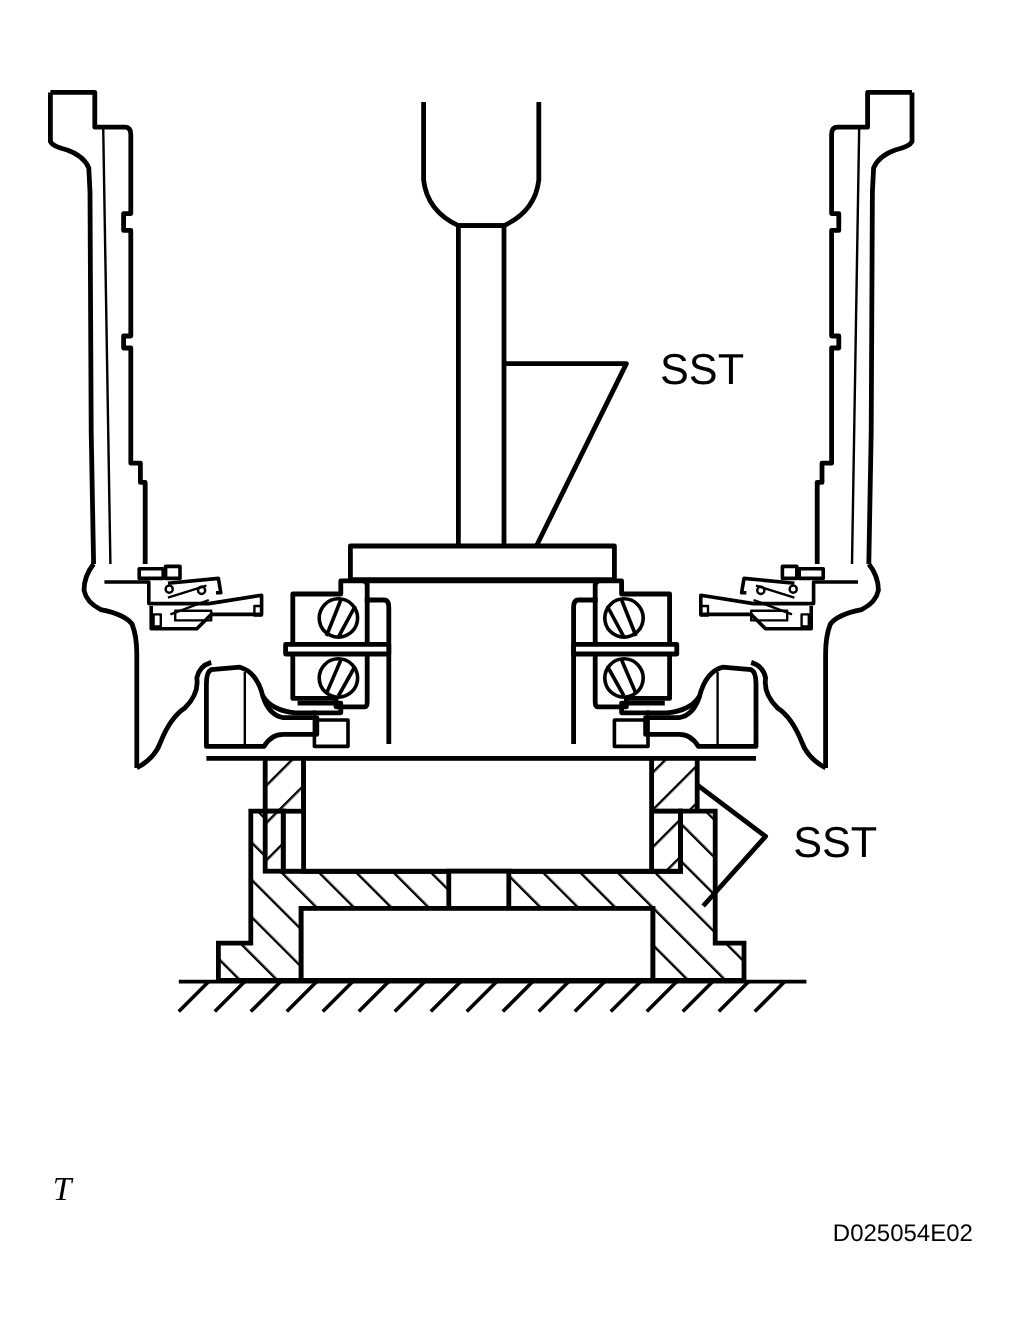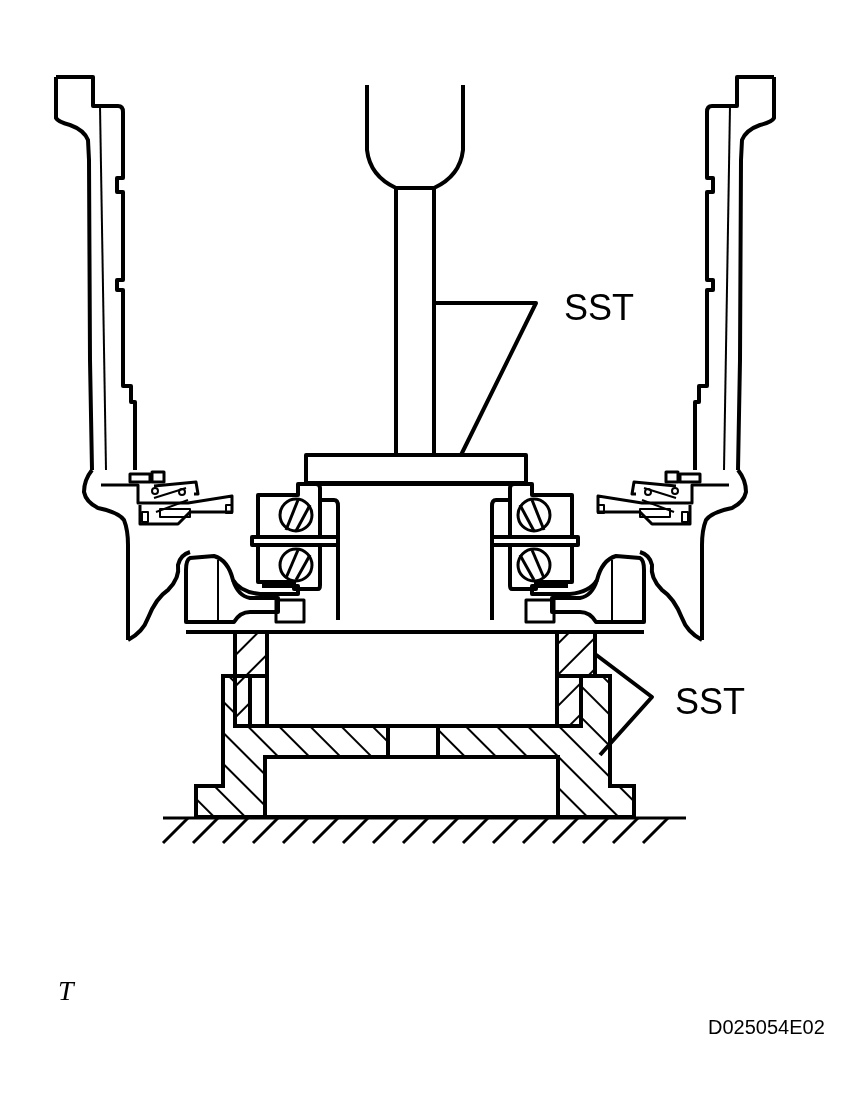--- a/index.html
+++ b/index.html
@@ -1,17 +1,17 @@
 <!DOCTYPE html>
 <html><head>
 <meta charset="utf-8">
 <style>
   html, body { margin: 0; padding: 0; background: #ffffff; }
   body { width: 847px; height: 1108px; position: relative; overflow: hidden; }
-  #canvas { position: absolute; left: 18px; top: 0; width: 824px; height: 1108px; }
+  #canvas { position: absolute; left: 4px; top: 0; width: 824px; height: 1108px; }
   svg text { font-family: "Liberation Sans", "DejaVu Sans", sans-serif; fill: #000; }
   .ln { fill: none; stroke: #000; stroke-width: 4; stroke-linejoin: round; stroke-linecap: butt; }
   .ln3 { fill: none; stroke: #000; stroke-width: 3; stroke-linejoin: round; }
   .ln2 { fill: none; stroke: #000; stroke-width: 2; stroke-linejoin: round; }
   .fillw { fill: #fff; stroke: #000; stroke-width: 4; stroke-linejoin: round; }
   .hatch { fill: url(#hatchR); stroke: #000; stroke-width: 4; stroke-linejoin: miter; }
   .hatchL { fill: url(#hatchL); stroke: #000; stroke-width: 4; stroke-linejoin: miter; }
   .label-sst { font-size: 36px; }
   .label-code { font-size: 20px; }
   .label-t { font-family: "Liberation Serif", "DejaVu Serif", serif; font-style: italic; font-size: 28px; }

